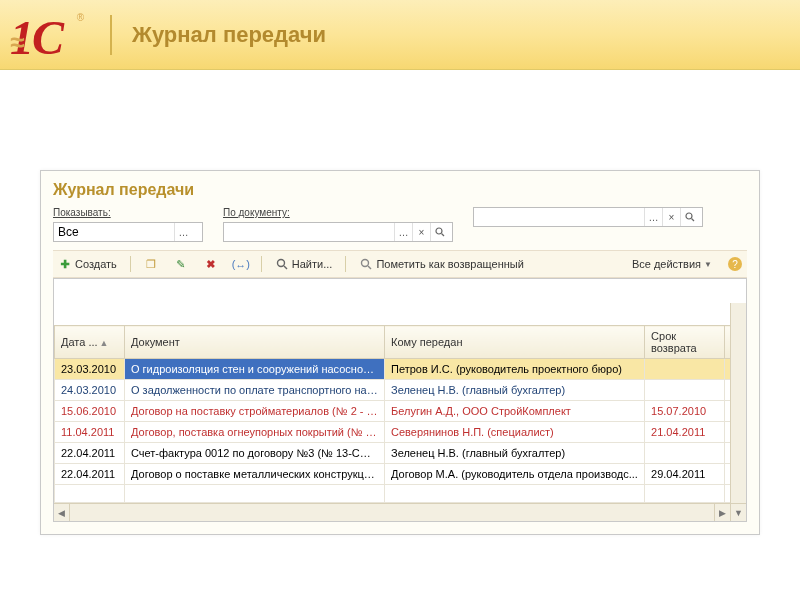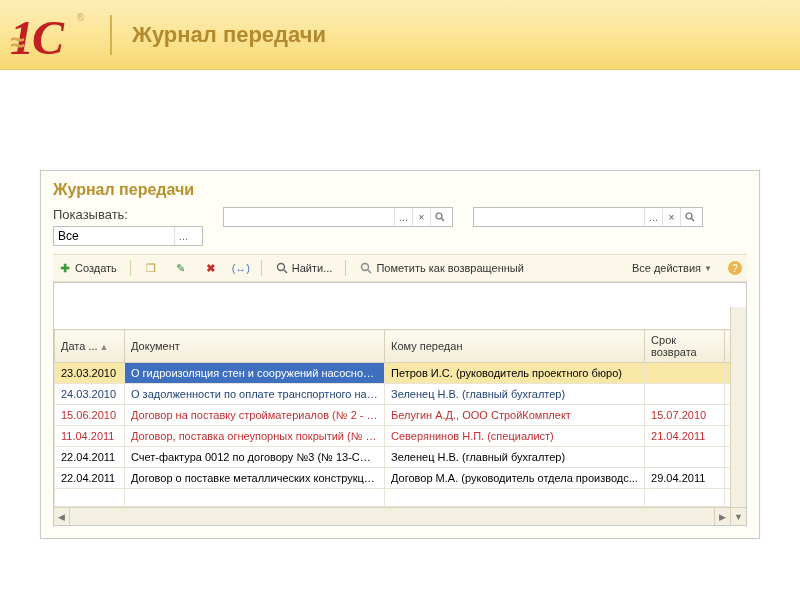--- a/index.html
+++ b/index.html
@@ -79,22 +79,23 @@
     display: flex;
     gap: 20px;
     margin-bottom: 8px;
   }
   .filter-group {
     display: flex;
     flex-direction: column;
     gap: 4px;
   }
   .filter-group label {
-    font-size: 13px;
+    font-size: 10px;
     color: #444;
+    text-decoration: underline;
   }
   .input-combo {
     display: flex;
     align-items: center;
     border: 1px solid #bdbdbd;
     background: #fff;
     height: 20px;
     font-size: 11px;
   }
   .input-combo input {
@@ -228,20 +229,21 @@
 
     <div class="filters">
       <div class="filter-group" style="width:150px">
         <label>Показывать:</label>
         <div class="input-combo">
           <input style="width: 120px;" value="Все">
           <span class="btn-ic">…</span>
         </div>
       </div>
       <div class="filter-group" style="width:230px">
+        <label>По документу:</label>
         <div class="input-combo">
           <input style="width: 170px;">
           <span class="btn-ic">…</span>
           <span class="btn-ic">×</span>
           <span class="btn-ic">
             <svg width="10" height="10" viewBox="0 0 10 10">
                 <circle cx="4" cy="4" r="3" fill="none" stroke="#666" stroke-width="1.2"></circle>
                 <line x1="6.5" y1="6.5" x2="9" y2="9" stroke="#666" stroke-width="1.2"></line>
               </svg>
           </span>

